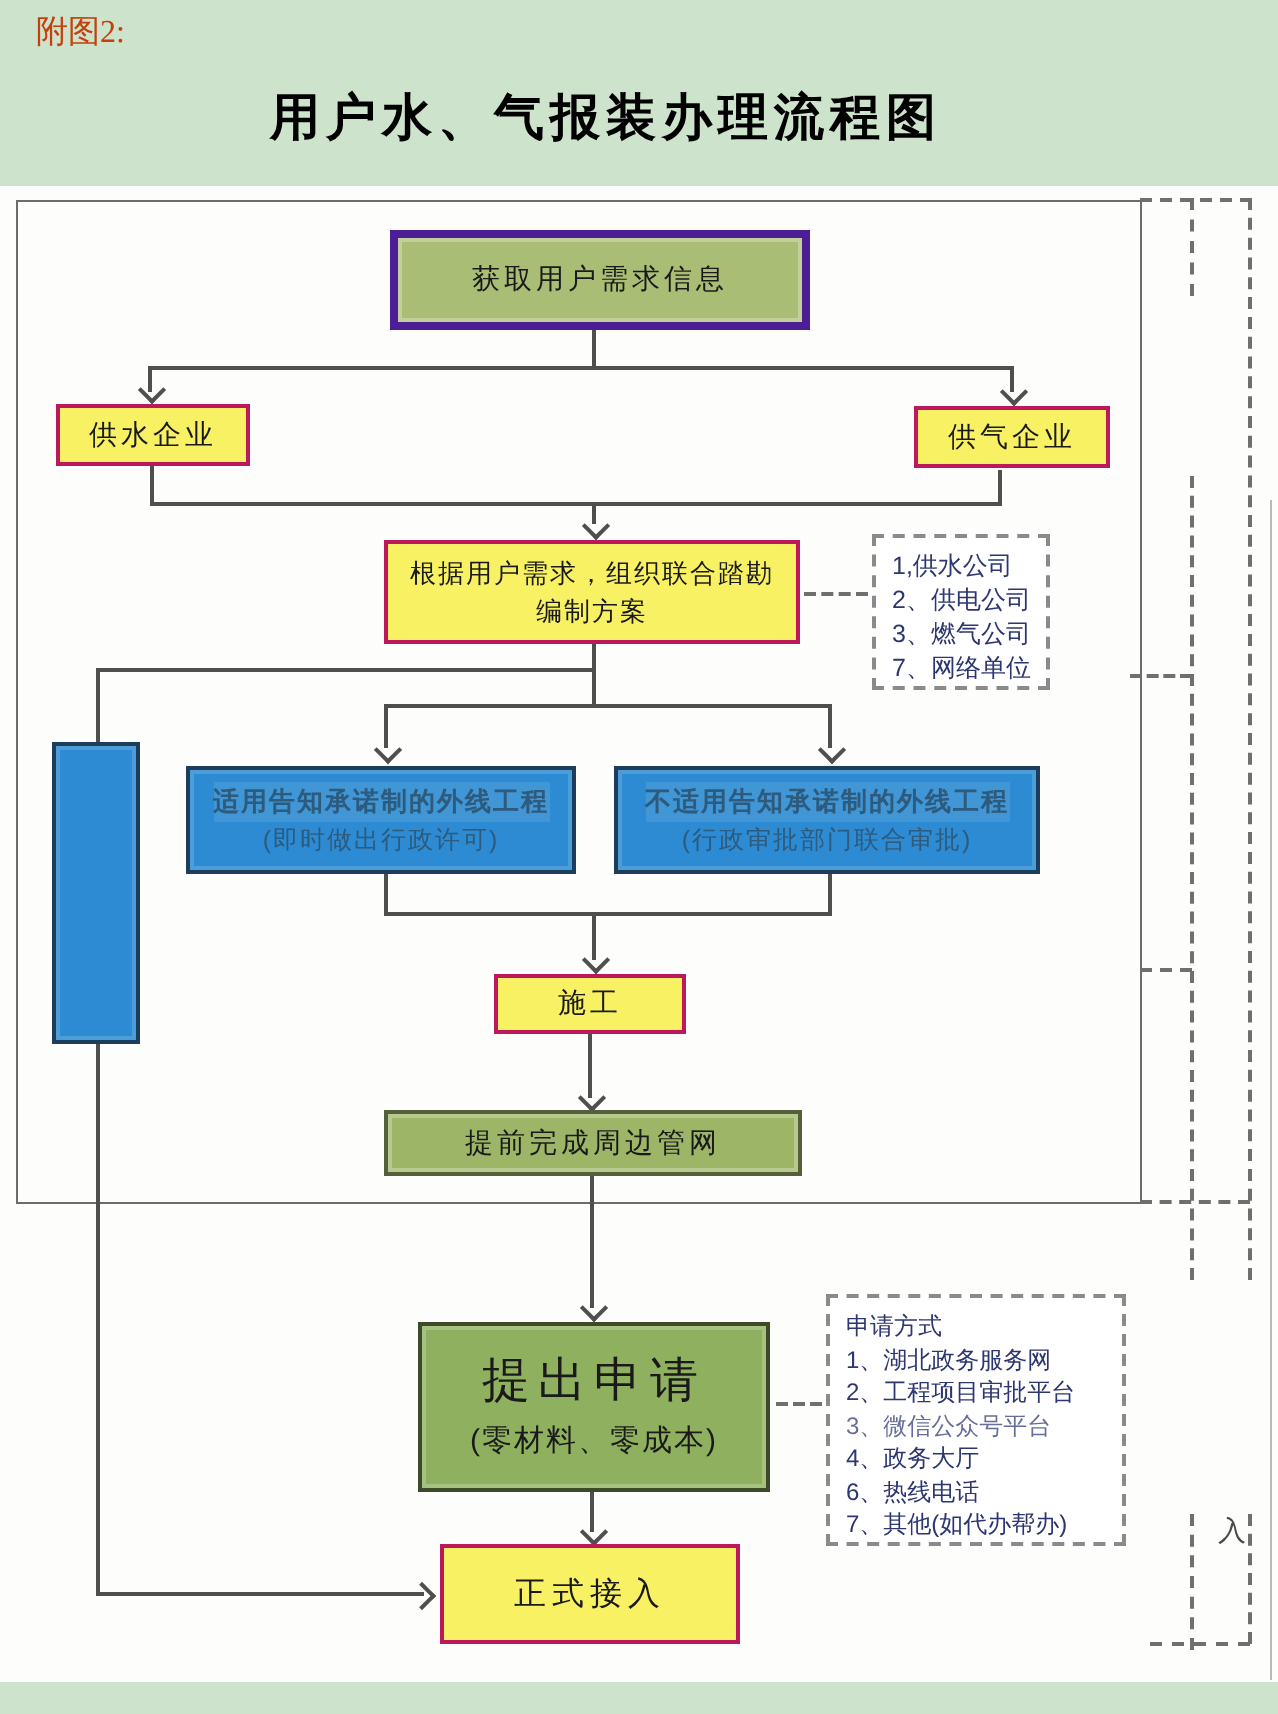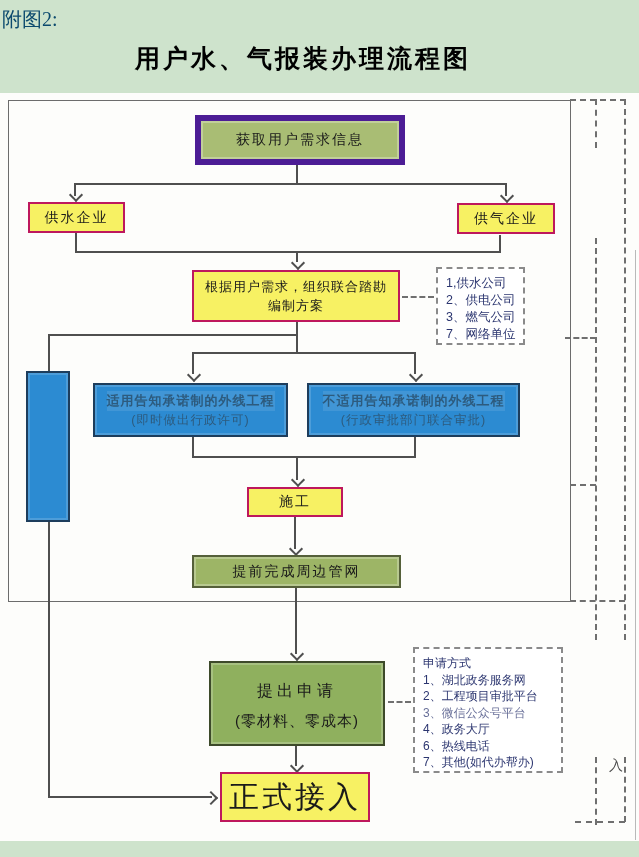--- a/index.html
+++ b/index.html
@@ -4,46 +4,46 @@
 <style>
   html,body{margin:0;padding:0;}
   body{
     width:639px;height:857px;position:relative;overflow:hidden;
     background:#cee3cc;
     font-family:"Liberation Sans","DejaVu Sans",sans-serif;
     color:#1a1a1a;
   }
   #stage{position:absolute;left:0;top:0;width:639px;height:857px;}
   .panel{position:absolute;left:0;top:93px;width:639px;height:748px;background:#fdfdfb;}
-  .tag{position:absolute;left:2px;top:6px;font-family:"Liberation Serif","DejaVu Serif",serif;font-size:20px;color:#0c4a6e;}
+  .tag{position:absolute;left:18px;top:6px;font-family:"Liberation Serif","DejaVu Serif",serif;font-size:16px;color:#c2410c;}
   .title{position:absolute;left:0;top:42px;width:606px;text-align:center;font-size:25px;font-weight:bold;letter-spacing:3px;color:#000;}
   .frame{position:absolute;left:8px;top:100px;width:561px;height:500px;border:1px solid #6c6c6c;}
   
   .hl,.vl{position:absolute;background:#4f4f4f;}
   .hl{height:2px;}
   .vl{width:2px;}
   .dh{position:absolute;border-top:2px dashed #6f6f6f;height:0;}
   .dv{position:absolute;border-left:2px dashed #6f6f6f;width:0;}
   .arrd,.arrr{position:absolute;width:8px;height:8px;border-right:2px solid #4f4f4f;border-bottom:2px solid #4f4f4f;}
   .arrd{transform:rotate(45deg);}
   .arrr{transform:rotate(-45deg);}
   
   .node{position:absolute;box-sizing:border-box;display:flex;flex-direction:column;align-items:center;justify-content:center;text-align:center;}
   .yellow{background:#f7f163;border:2px solid #be185d;}
-  .green1{background:#a9bd74;border:6px solid #4c1d95;box-shadow:inset 0 0 0 2px rgba(255,255,255,.28);}
+  .green1{background:#a9bd74;border:4px solid #4c1d95;box-shadow:inset 0 0 0 2px rgba(255,255,255,.28);}
   .green2{background:#9db566;border:2px solid #55603a;box-shadow:inset 0 0 0 2px rgba(255,255,255,.28);}
   .green3{background:#8fb05e;border:2px solid #3d4a2a;box-shadow:inset 0 0 0 2px rgba(255,255,255,.22);}
   .blue{background:#2c8bd2;border:2px solid #1d3d5c;color:#2d5b7e;box-shadow:inset 0 0 0 2px rgba(255,255,255,.16);}
   .fs14{font-size:14px;letter-spacing:2px;}
   .fs13{font-size:13px;letter-spacing:1px;line-height:19px;}
   .blue .l1{font-size:13px;letter-spacing:1px;line-height:20px;background:rgba(255,255,255,.10);font-weight:bold;}
   .blue .l2{font-size:12.5px;letter-spacing:1px;line-height:18px;}
-  .big1{font-size:16px;letter-spacing:4px;line-height:34px;}
+  .big1{font-size:24px;letter-spacing:4px;line-height:34px;}
   .big2{font-size:15px;letter-spacing:1px;line-height:26px;}
-  .big3{font-size:30px;letter-spacing:3px;}
+  .big3{font-size:16px;letter-spacing:3px;}
   
   .notebox{position:absolute;box-sizing:border-box;border:2px dashed #8a8a8a;background:#fff;color:#2c3670;text-align:left;}
   .notebox .ln{white-space:nowrap;}
   .units{padding:6px 4px 4px 8px;font-size:12.5px;line-height:17px;}
   .methods{padding:6px 2px 4px 8px;font-size:12px;line-height:16.5px;}
   .faded{opacity:.72;}
   .sidechar{position:absolute;font-size:14px;color:#4a4a4a;}
   .edge{position:absolute;width:1px;background:#b9b9b9;}
 </style>
 </head>

